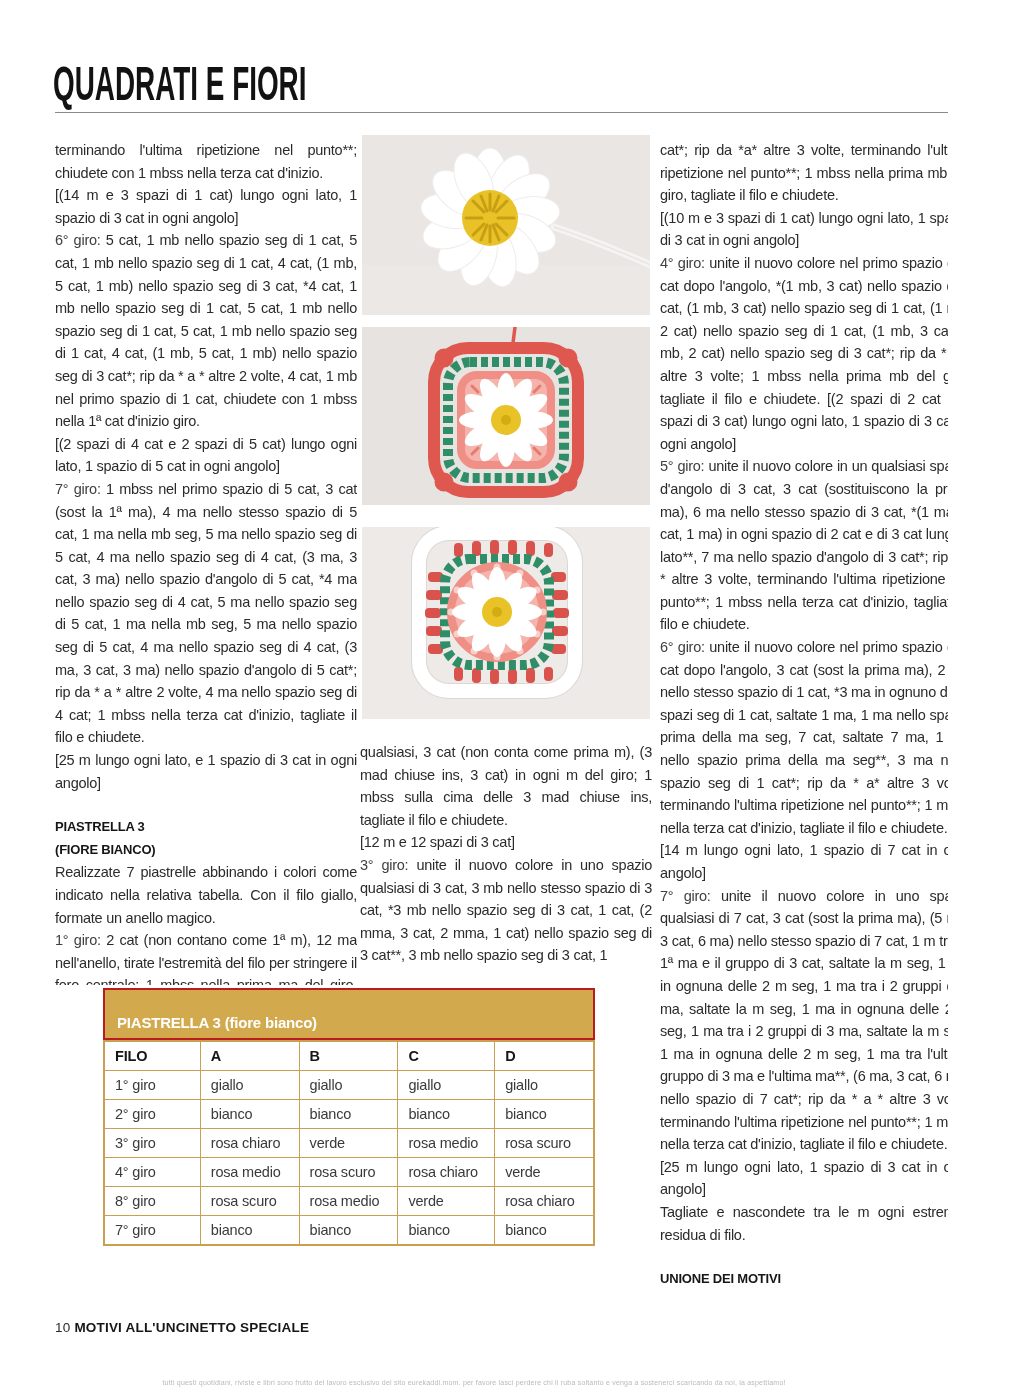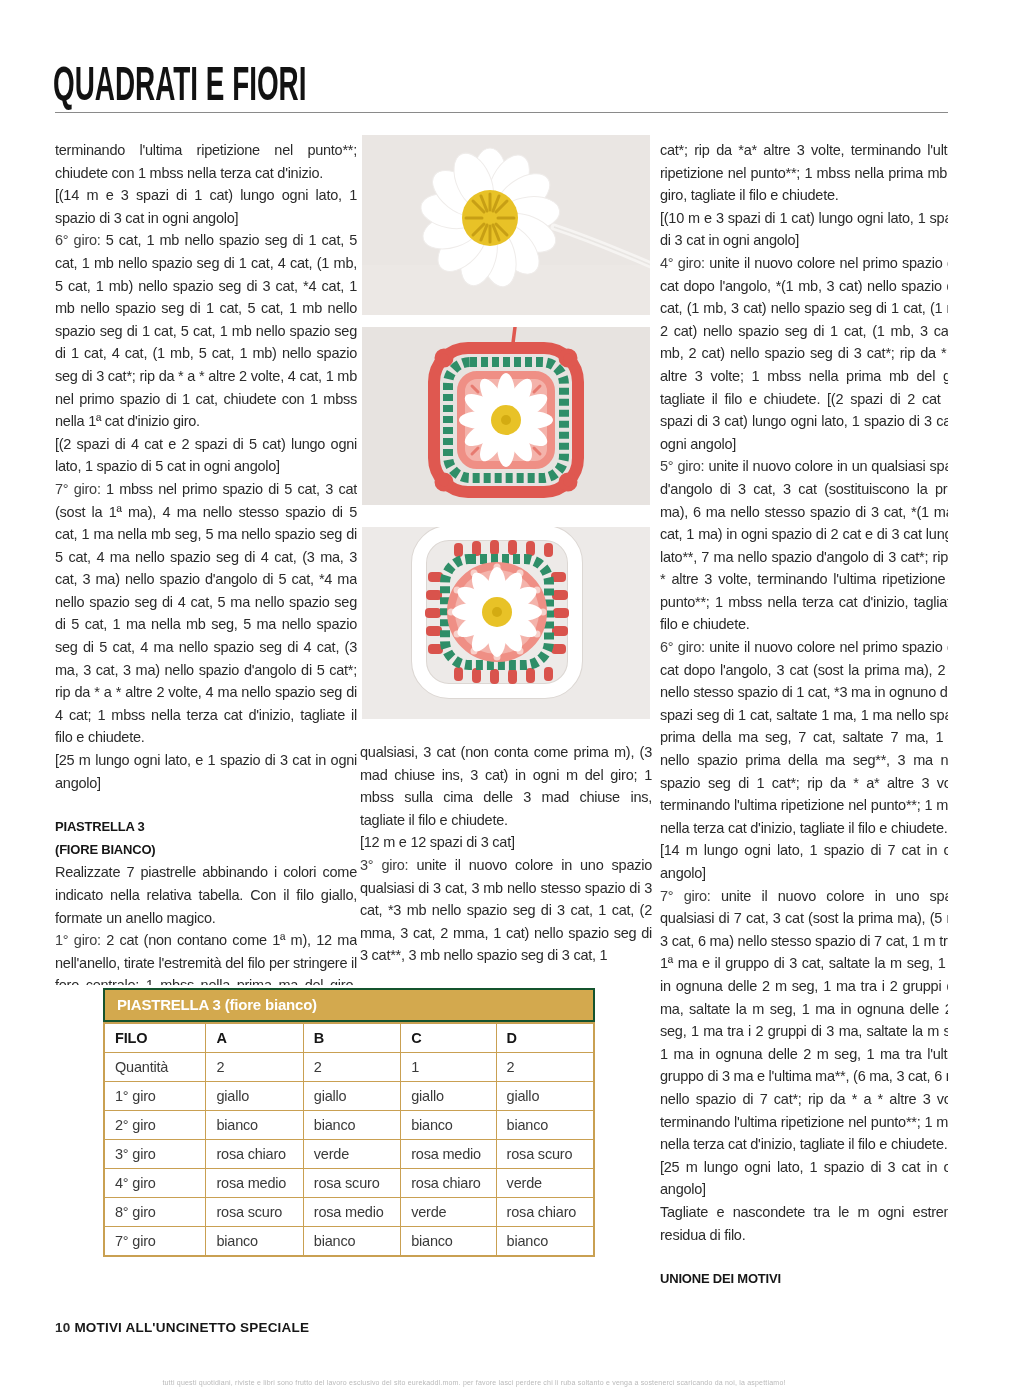--- a/index.html
+++ b/index.html
@@ -25,31 +25,31 @@
 
   
   .photo{position:absolute;left:362px;width:288px;overflow:hidden;}
   #photo1{top:135px;height:180px;}
   #photo2{top:327px;height:178px;}
   #photo3{top:527px;height:192px;}
   .photo svg{display:block;}
 
   
   .tablewrap{position:absolute;left:103px;top:988px;width:492px;}
-  .table-title{background:#d3a94e;border:2px solid #14532d;color:#ffffff;font-weight:700;
-               font-size:15px;padding:6px 12px 7px 12px;letter-spacing:-0.2px;}
+  .table-title{background:#d3a94e;border:2px solid #b91c1c;color:#ffffff;font-weight:700;
+               font-size:15px;padding:24px 12px 7px 12px;letter-spacing:-0.2px;}
   .tablewrap table{border-collapse:collapse;width:100%;margin-top:0;border:2px solid #c9a052;}
   .tablewrap th,.tablewrap td{border:1.6px solid #c9a052;padding:4px 10px 5px 10px;
                font-size:14.5px;text-align:left;color:#3a3a3a;height:19px;letter-spacing:-0.2px;}
   .tablewrap th{font-weight:700;color:#161616;margin-top:30px;}
   .c0{width:95px;} .c1{width:95px;} .c2{width:95px;} .c3{width:92px;} .c4{width:95px;}
 
   
   .footer{position:absolute;left:55px;top:1320px;font-size:13.5px;color:#2b2b2b;letter-spacing:0.2px;}
-  .footer .pageno{font-weight:700;}
+  .footer .pageno{font-weight:400;}
   .footer .mag{font-weight:700;color:#161616;text-align:right;}
 
   .watermark{position:absolute;left:0;right:0;top:1379px;text-align:center;font-size:7px;
              color:#b9b9b9;letter-spacing:0.2px;}
 </style>
 </head>
 <body>
 
 <div class="page">
 
@@ -240,27 +240,20 @@
     <table>
       <tbody>
           <tr>
         <th class="c0">FILO</th>
         <th class="c1">A</th>
         <th class="c2">B</th>
         <th class="c3">C</th>
         <th class="c4">D</th>
       </tr>
       <tr>
-        <td>Quantità</td>
-        <td>2</td>
-        <td>2</td>
-        <td>1</td>
-        <td>2</td>
-      </tr>
-      <tr>
         <td>1° giro</td>
         <td>giallo</td>
         <td>giallo</td>
         <td>giallo</td>
         <td>giallo</td>
       </tr>
       <tr>
         <td>2° giro</td>
         <td>bianco</td>
         <td>bianco</td>

